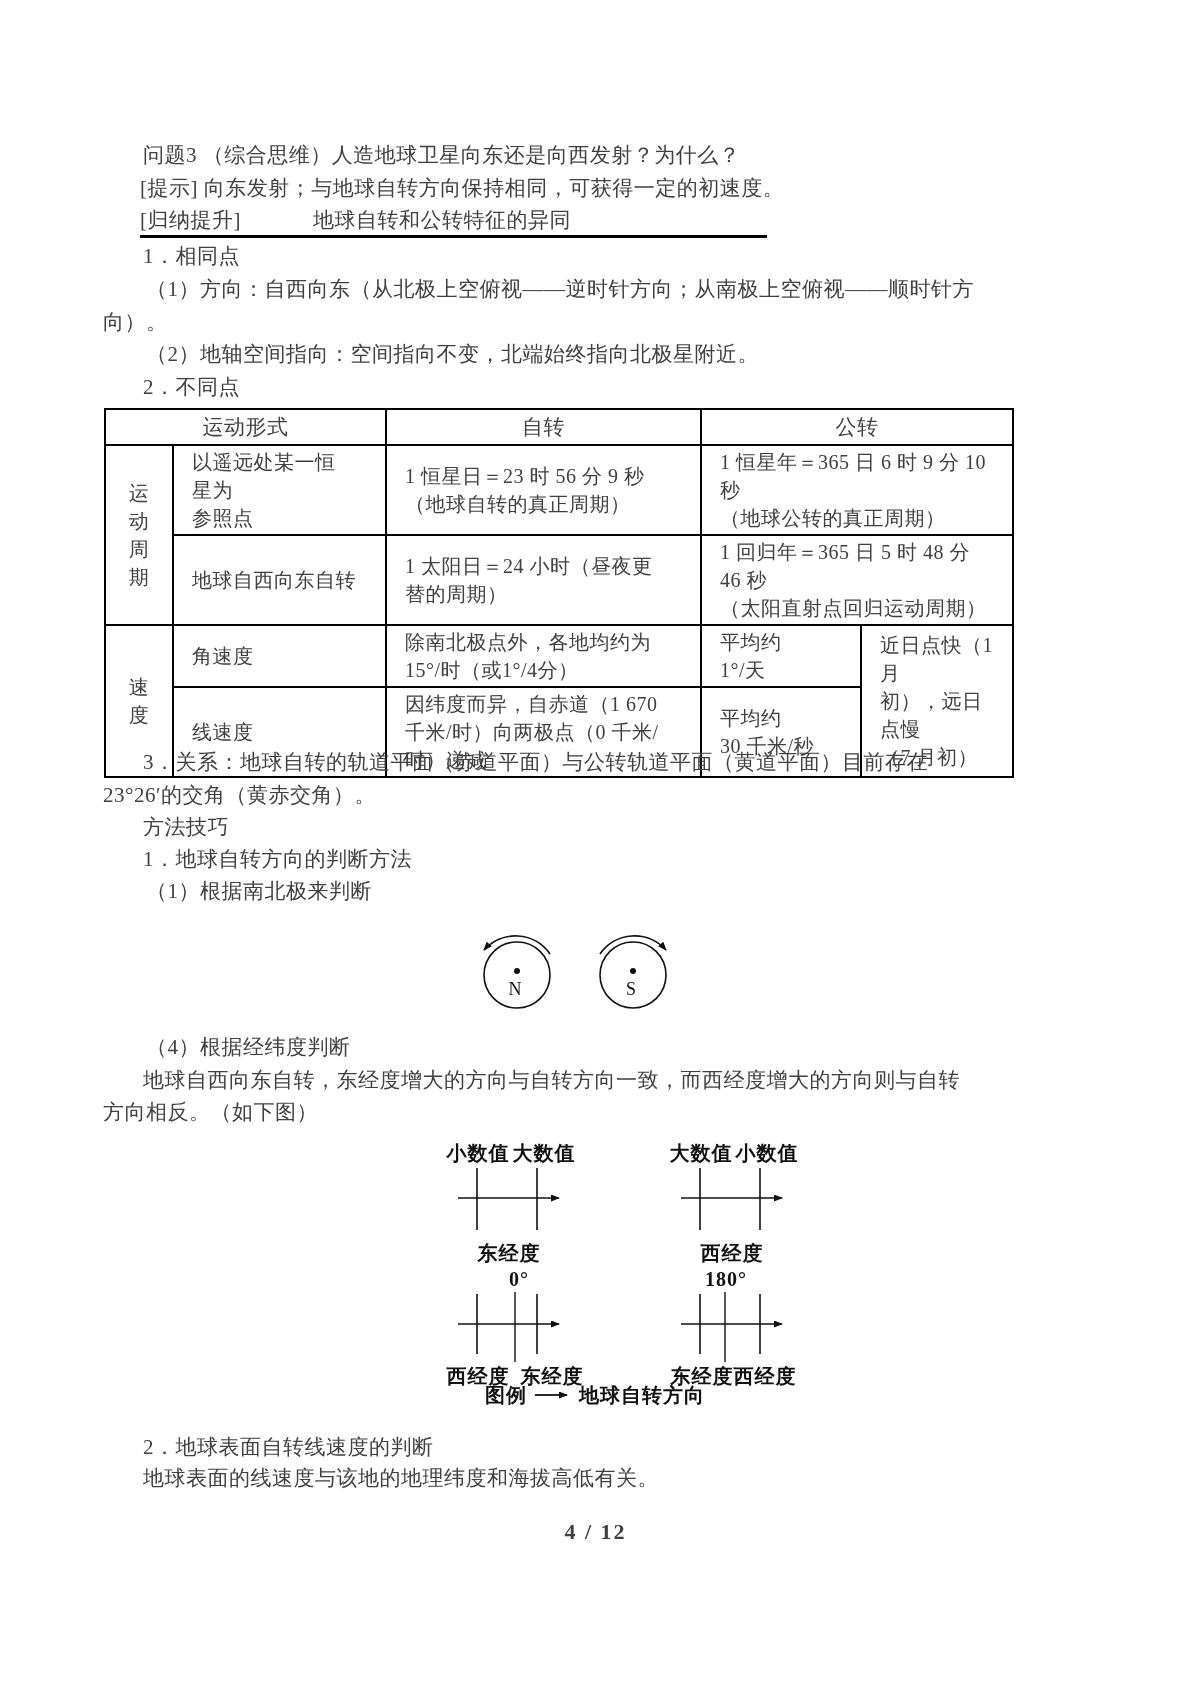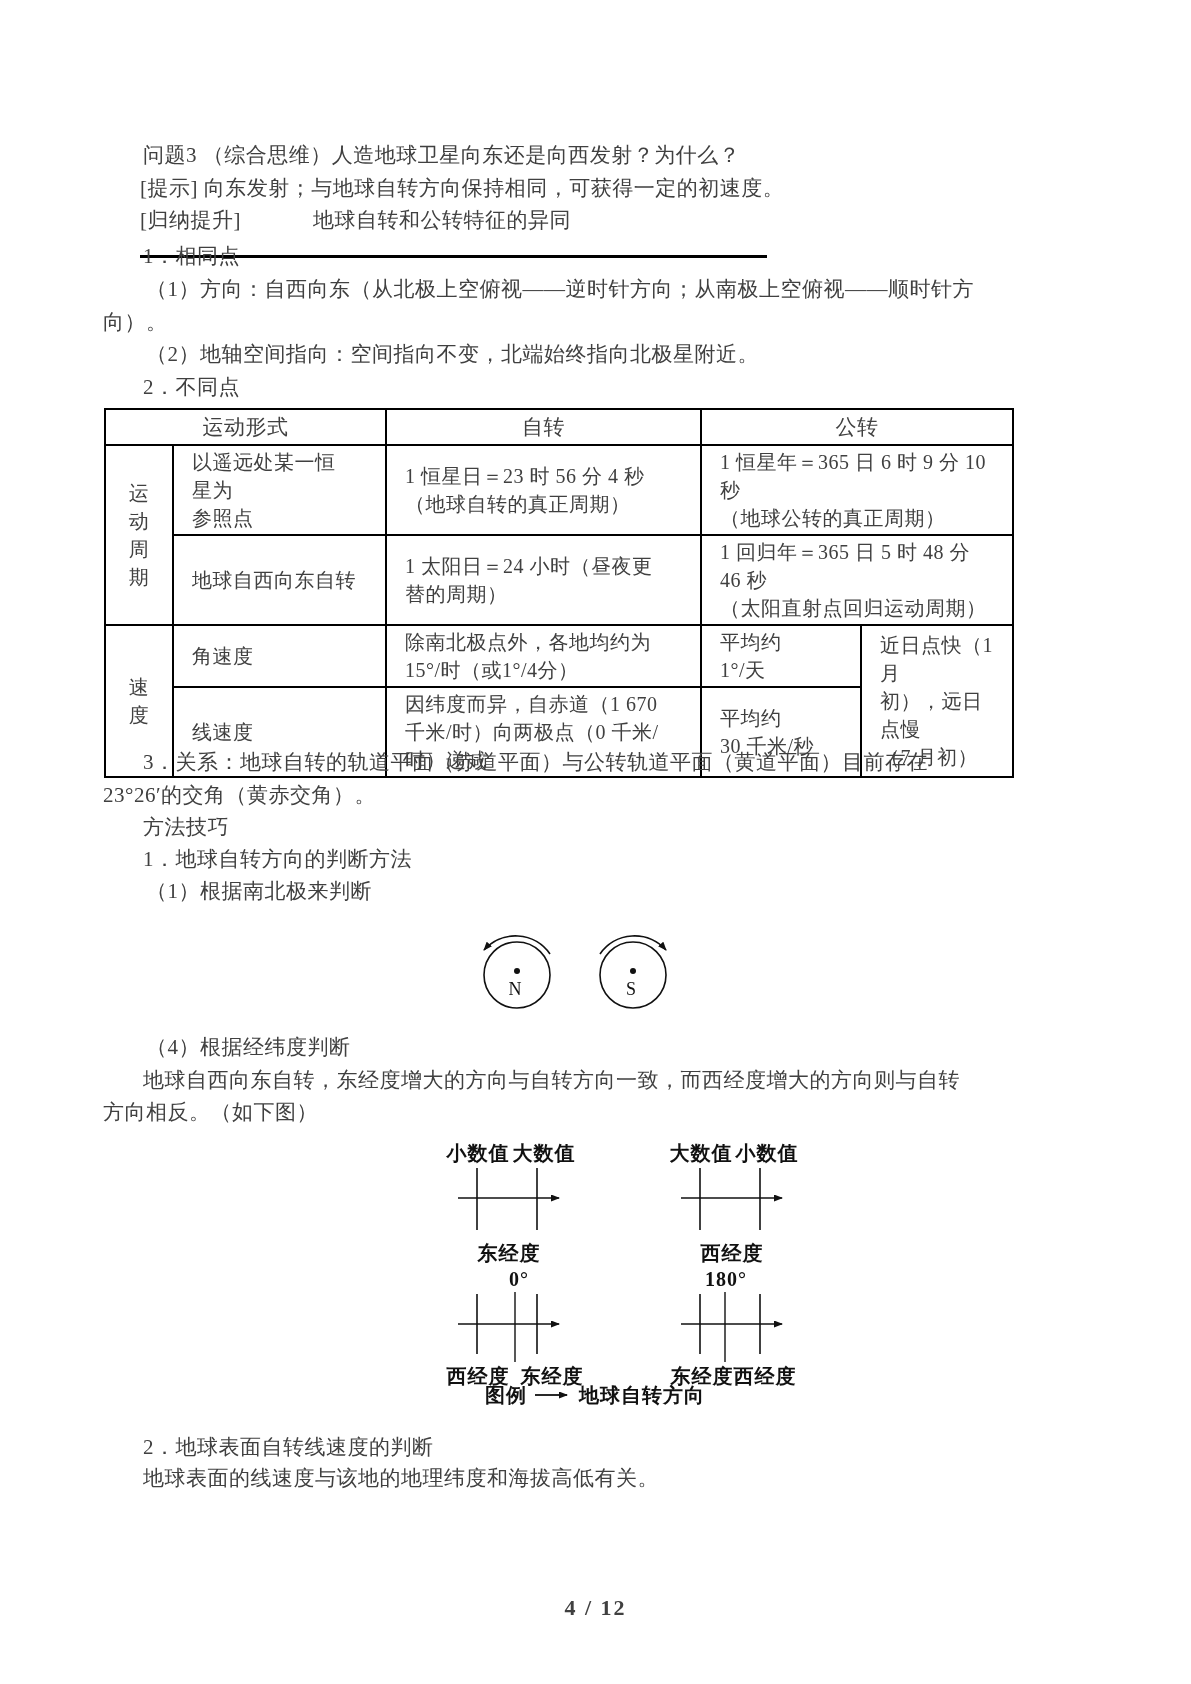--- a/index.html
+++ b/index.html
@@ -18,21 +18,21 @@
     line-height:33px;
     white-space:nowrap;
     letter-spacing:0.5px;
   }
   .section-line{
     position:absolute;
     left:140px;top:205px;
     width:627px;
     line-height:30px;
     font-size:21px;
-    padding-bottom:20px;
+    padding-bottom:0;
     border-bottom:3px solid #000;
     white-space:nowrap;
     letter-spacing:0.5px;
   }
   .section-line .title{margin-left:72px;}
   
   table.cmp{
     position:absolute;
     left:104px;top:408px;
     width:908px;
@@ -51,21 +51,21 @@
   table.cmp td.hd{text-align:center;height:30px;font-size:21px;}
   table.cmp td.gl{text-align:center;}
   table.cmp td.lb{text-align:left;}
   
   svg{position:absolute;overflow:visible;}
   svg text{font-family:"Liberation Serif","DejaVu Serif",serif;fill:#111;}
   .dlabel{font-size:20px;font-weight:bold;letter-spacing:1px;}
   .ndot{fill:#111;}
   .footer{
     position:absolute;
-    left:0;top:1595px;width:100%;
+    left:0;top:1519px;width:100%;
     text-align:center;
     font-size:22px;font-weight:bold;
     letter-spacing:2px;
   }
 </style>
 </head>
 <body>
 
 <div class="page">
 
@@ -95,21 +95,21 @@
       <td class="hd" colspan="2">运动形式</td>
       <td class="hd">自转</td>
       <td class="hd" colspan="2">公转</td>
     </tr>
     <tr>
       <td class="gl" rowspan="2">运动
 周期</td>
       <td class="lb">以遥远处某一恒
 星为
 参照点</td>
-      <td class="lb">1 恒星日＝23 时 56 分 4 秒
+      <td class="lb">1 恒星日＝23 时 56 分 9 秒
 （地球自转的真正周期）</td>
       <td class="lb" colspan="2">1 恒星年＝365 日 6 时 9 分 10 秒
 （地球公转的真正周期）</td>
     </tr>
     <tr>
       <td class="lb">地球自西向东自转</td>
       <td class="lb">1 太阳日＝24 小时（昼夜更
 替的周期）</td>
       <td class="lb" colspan="2">1 回归年＝365 日 5 时 48 分 46 秒
 （太阳直射点回归运动周期）</td>

